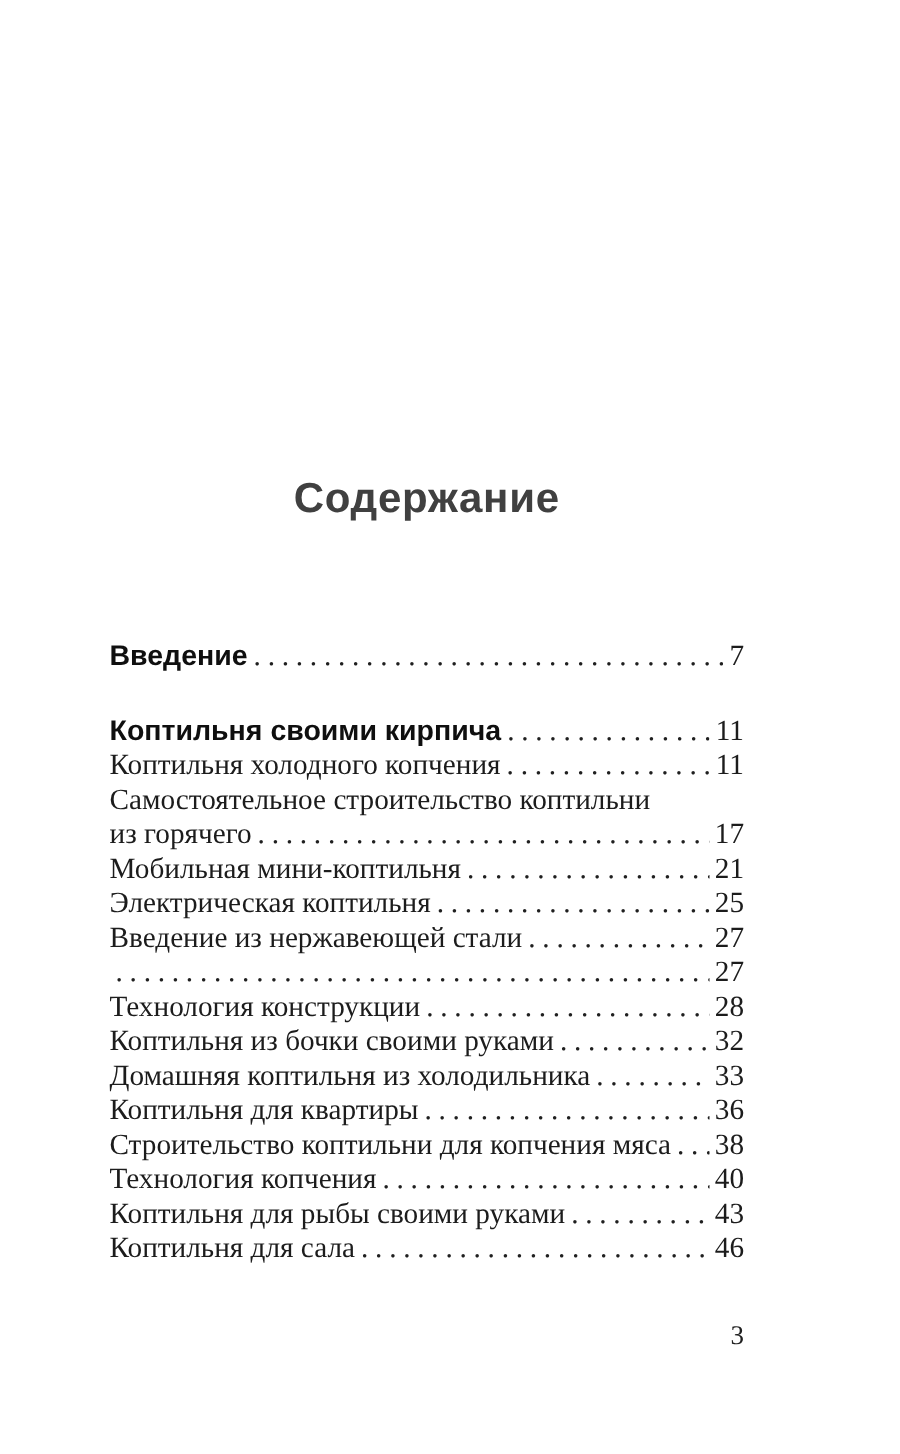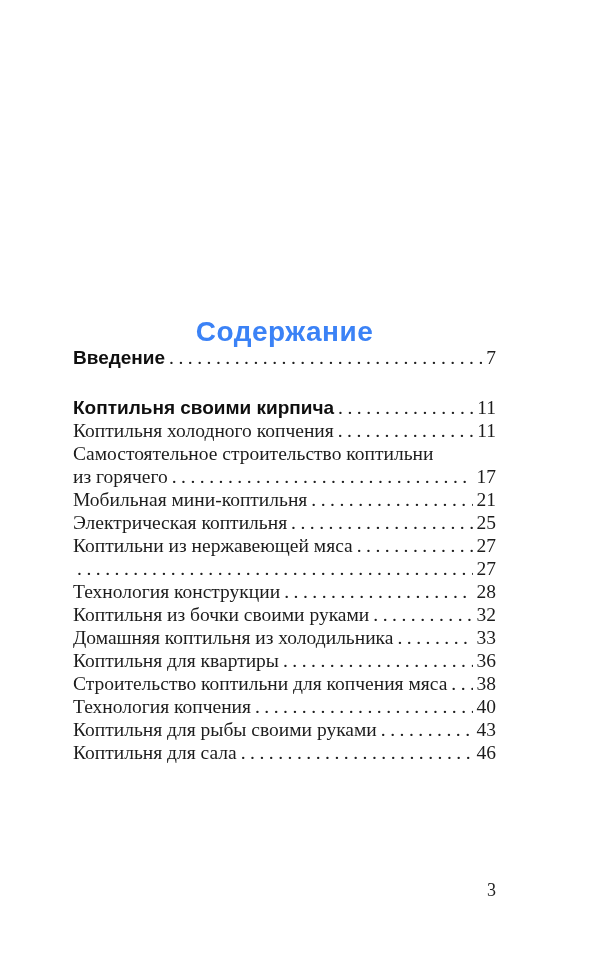--- a/index.html
+++ b/index.html
@@ -13,25 +13,26 @@
   }
   .page {
     position: absolute;
     inset: 0;
     box-sizing: border-box;
     padding: 318px 104px 0 73px;
   }
   .title {
     margin: 0;
     font: 700 28px/1 "Liberation Sans", sans-serif;
-    color: #3b82f6;
+    color: #404040;
     text-align: center;
     letter-spacing: 0.5px;
   }
   .toc {
+    margin-top: 80px;
     color: #1c1c1c;
   }
   .toc-row {
     display: flex;
     align-items: baseline;
     line-height: 23px;
     font-family: "Liberation Serif", serif;
     font-size: 19.5px;
     color: #1c1c1c;
   }
@@ -104,21 +105,21 @@
         <span class="lbl">Мобильная мини-коптильня</span>
         <span class="leader"></span>
         <span class="pg">21</span>
       </div>
       <div class="toc-row">
         <span class="lbl">Электрическая коптильня</span>
         <span class="leader"></span>
         <span class="pg">25</span>
       </div>
       <div class="toc-row">
-        <span class="lbl">Коптильни из нержавеющей мяса</span>
+        <span class="lbl">Введение из нержавеющей стали</span>
         <span class="leader"></span>
         <span class="pg">27</span>
       </div>
       <div class="toc-row">
         <span class="leader"></span>
         <span class="pg">27</span>
       </div>
       <div class="toc-row">
         <span class="lbl">Технология конструкции</span>
         <span class="leader"></span>

